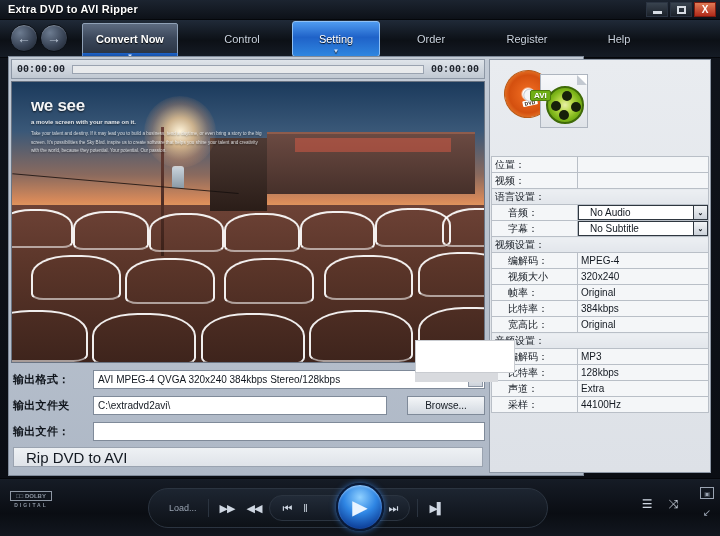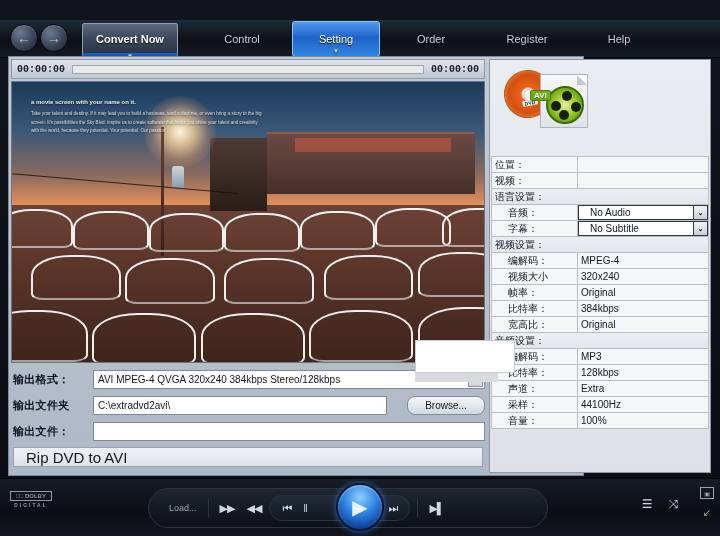--- a/index.html
+++ b/index.html
@@ -195,21 +195,21 @@
   .ddarrow {
     position:absolute; right:1px; top:1px; width:15px; height:15px;
     background: linear-gradient(180deg,#f2f4f6 0%,#ccd2da 100%);
     border:1px solid #8d97a5;
     display:flex; align-items:center; justify-content:center;
     font-size:7px; color:#1a2029;
   }
   .browse {
     margin-left:20px; width:78px; height:19px;
     background: linear-gradient(180deg,#f4f6f8 0%,#d3d9e1 100%);
-    border:1px solid #7f8a99; border-radius:8px;
+    border:1px solid #7f8a99; border-radius:0;
     font-size:10px; color:#141a22;
     display:flex; align-items:center; justify-content:center;
   }
   .statusbar {
     width:470px; height:20px; margin-top:4px;
     background: linear-gradient(180deg,#eef1f4 0%,#dfe3e9 100%);
     border:1px solid #9aa3b0;
     display:flex; align-items:center;
   }
   .statusbar span { font-size:15px; color:#121820; padding-left:12px; }
@@ -357,20 +357,32 @@
     width:14px; height:12px; border:1px solid #9aa4b2;
     display:flex; align-items:center; justify-content:center;
     font-size:6px;
   }
 </style>
 </head>
 <body>
 
 <div class="app">
 
+  <div class="titlebar">
+    <div class="title-text">Extra DVD to AVI Ripper</div>
+    <div class="winbtns">
+      <div class="winbtn">
+          <i class="minglyph"></i>
+        </div>
+      <div class="winbtn">
+          <i class="maxglyph"></i>
+        </div>
+      <div class="winbtn close">X</div>
+    </div>
+  </div>
 
   <div class="navbar">
     <div class="navarrows">
       <div class="navarrow">←</div>
       <div class="navarrow">→</div>
     </div>
     <div class="convert-btn">Convert Now</div>
     <div class="convert-drop">▼</div>
 
     <div class="tab" style="left:198px;width:88px;">
@@ -428,20 +440,21 @@
           <div class="chair" style="left:86%;  top:32%; width:19%; height:28%;"></div>
 
           <div class="chair" style="left:-6%;  top:68%; width:22%; height:32%;"></div>
           <div class="chair" style="left:17%;  top:70%; width:22%; height:32%;"></div>
           <div class="chair" style="left:40%;  top:70%; width:22%; height:32%;"></div>
           <div class="chair" style="left:63%;  top:68%; width:22%; height:32%;"></div>
           <div class="chair" style="left:86%;  top:66%; width:22%; height:32%;"></div>
         </div>
 
         <div class="ptext">
+          <div class="h1">we see</div>
           <div class="h2">a movie screen with your name on it.</div>
           <div class="body">Take your talent and destiny. If it may lead you to build a business, tend a daytime, or even bring a story to the big screen. It's possibilities the Sky Blvd. inspire us to create software that helps you shine your talent and creativity with the world, because they potential. Your potential. Our passion.</div>
         </div>
       </div>
 
       <div class="formarea">
         <div class="frow">
           <div class="flabel">输出格式：</div>
           <div class="fctl">
             <span class="val">AVI  MPEG-4 QVGA 320x240 384kbps   Stereo/128kbps</span>
@@ -548,24 +561,20 @@
           <td class="lbl indent">比特率：</td>
           <td>128kbps</td>
         </tr>
         <tr>
           <td class="lbl indent">声道：</td>
           <td>Extra</td>
         </tr>
         <tr>
           <td class="lbl indent">采样：</td>
           <td>44100Hz</td>
-        </tr>
-        <tr>
-          <td class="lbl indent">音量：</td>
-          <td>100%</td>
         </tr>
       </tbody>
         </table>
     </div>
 
     <div class="whiteoverlay"></div>
     <div class="whiteoverlay2"></div>
   </div>
 
   <div class="playerbar">

